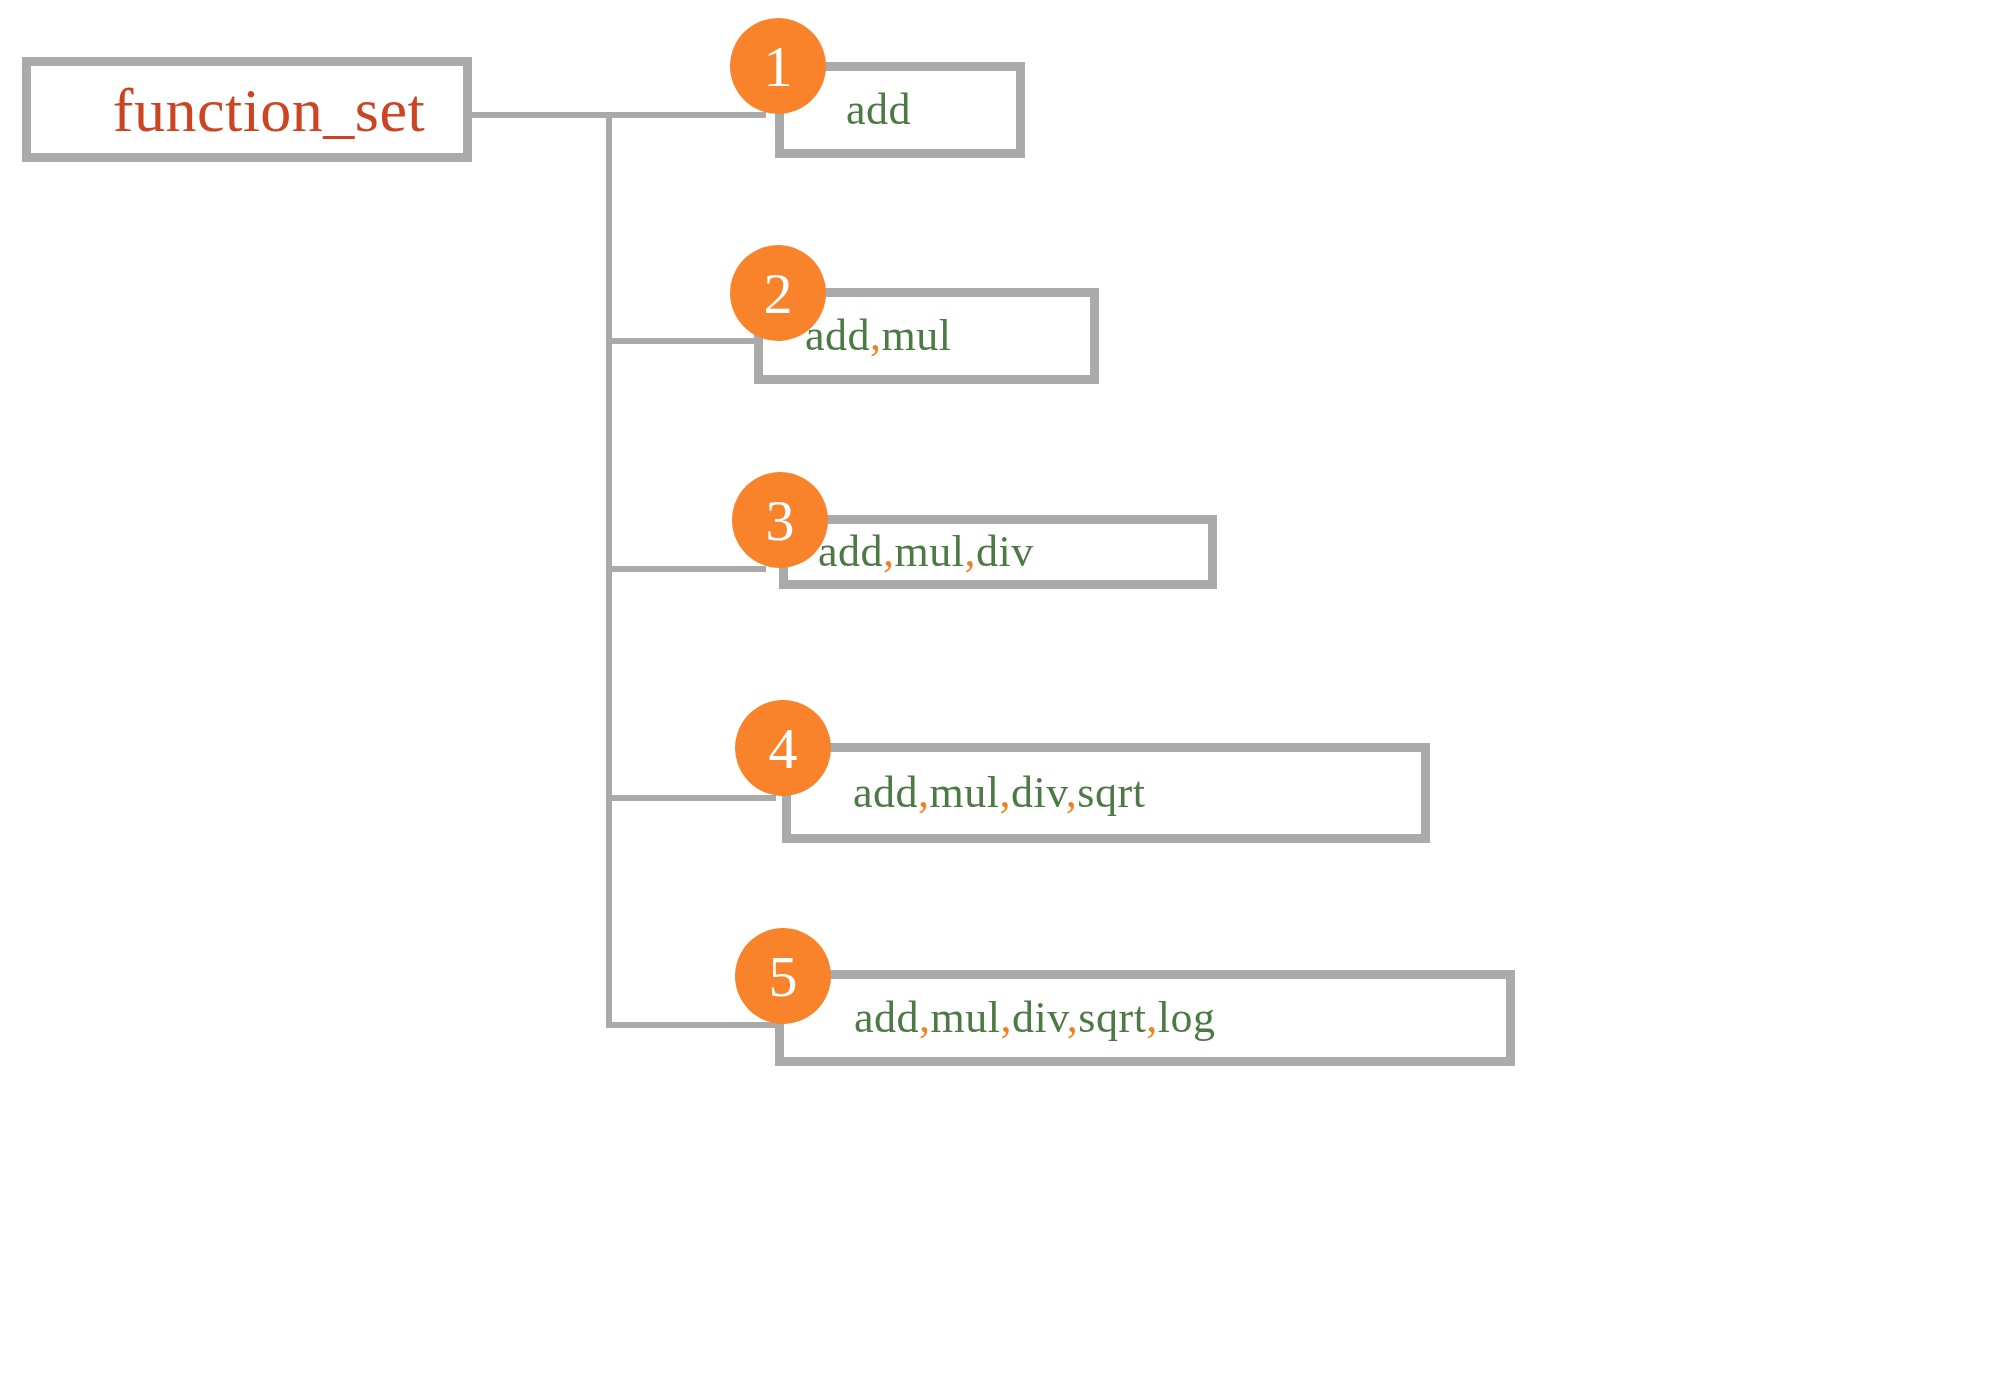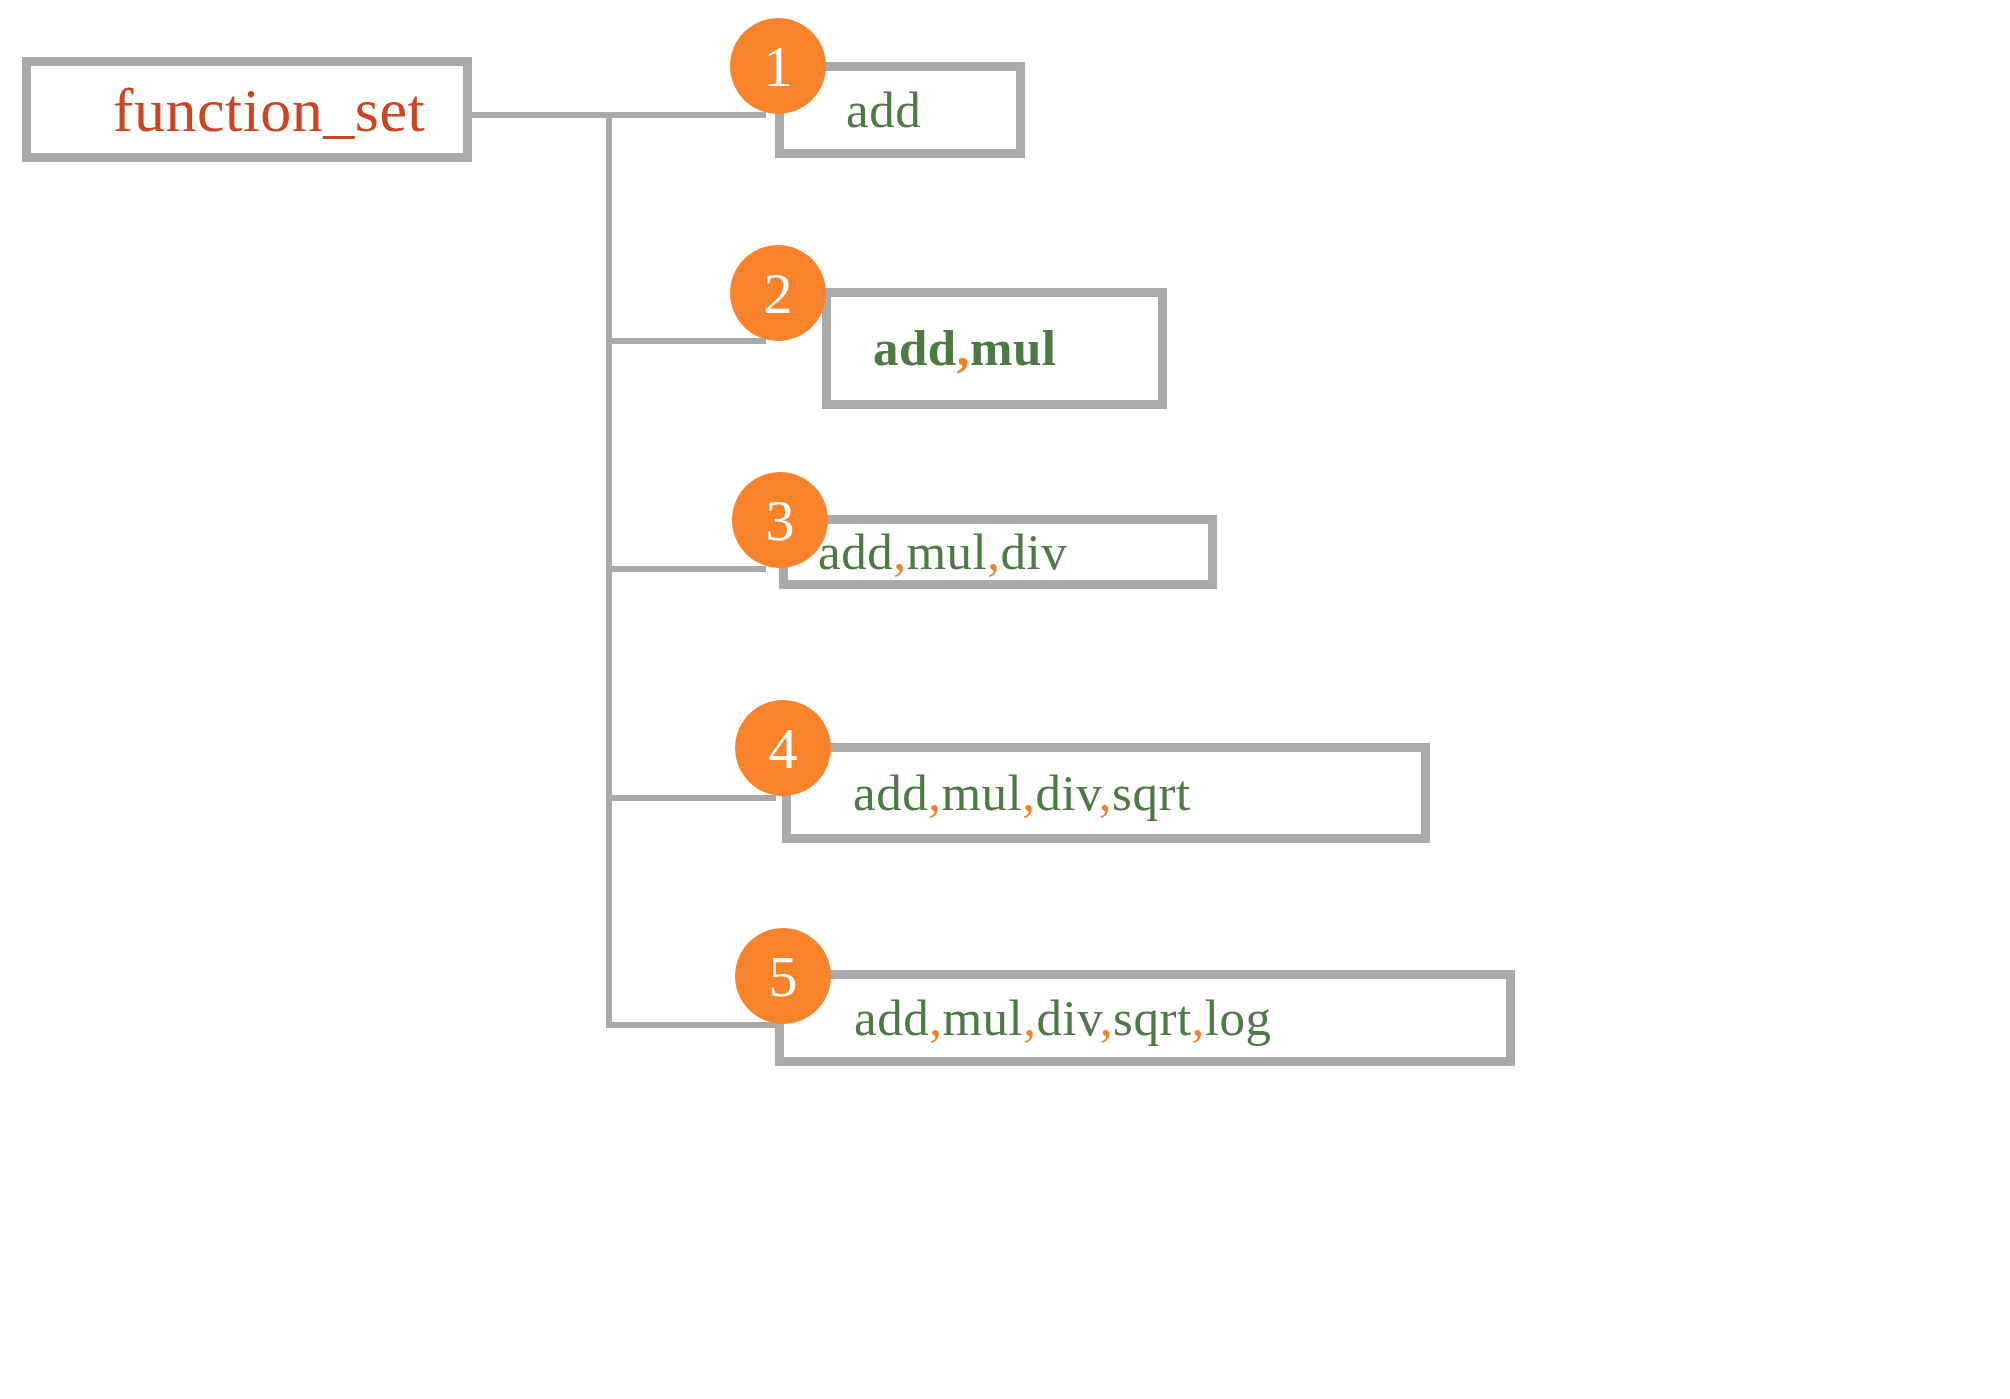--- a/index.html
+++ b/index.html
@@ -33,21 +33,21 @@
     justify-content:center;
   }
   #root-box .node-text{
     color:#cc4422;
     font-size:62px;
   }
 
   
   .leaf-text{
     color:#4d7a44;
-    font-size:51px;
+    font-size:44px;
   }
   .leaf-text .sep{color:#f28022;}
 
   
   .line{position:absolute;background:#aaaaaa;}
   .h-line{height:6px;}
   .v-line{width:6px;}
 
   
   .badge{
@@ -84,21 +84,21 @@
   <div class="badge" style="left:730px;top:18px;">
     <span>1</span>
   </div>
   <div class="node-box" style="left:775px;top:62px;width:250px;height:96px;padding-left:62px;">
     <span class="node-text leaf-text">add</span>
   </div>
 
   <div class="badge" style="left:730px;top:245px;">
     <span>2</span>
   </div>
-  <div class="node-box" style="left:822px;top:288px;width:345px;height:121px;padding-left:42px;font-weight:bold;">
+  <div class="node-box" style="left:754px;top:288px;width:345px;height:96px;padding-left:42px;">
     <span class="node-text leaf-text">add<span class="sep" style="color: rgb(242, 128, 34);">,</span>mul</span>
   </div>
 
   <div class="badge" style="left:732px;top:472px;">
     <span>3</span>
   </div>
   <div class="node-box" style="left:779px;top:515px;width:438px;height:74px;padding-left:30px;">
     <span class="node-text leaf-text">add<span class="sep" style="color: rgb(242, 128, 34);">,</span>mul<span class="sep" style="color: rgb(242, 128, 34);">,</span>div</span>
   </div>
 

